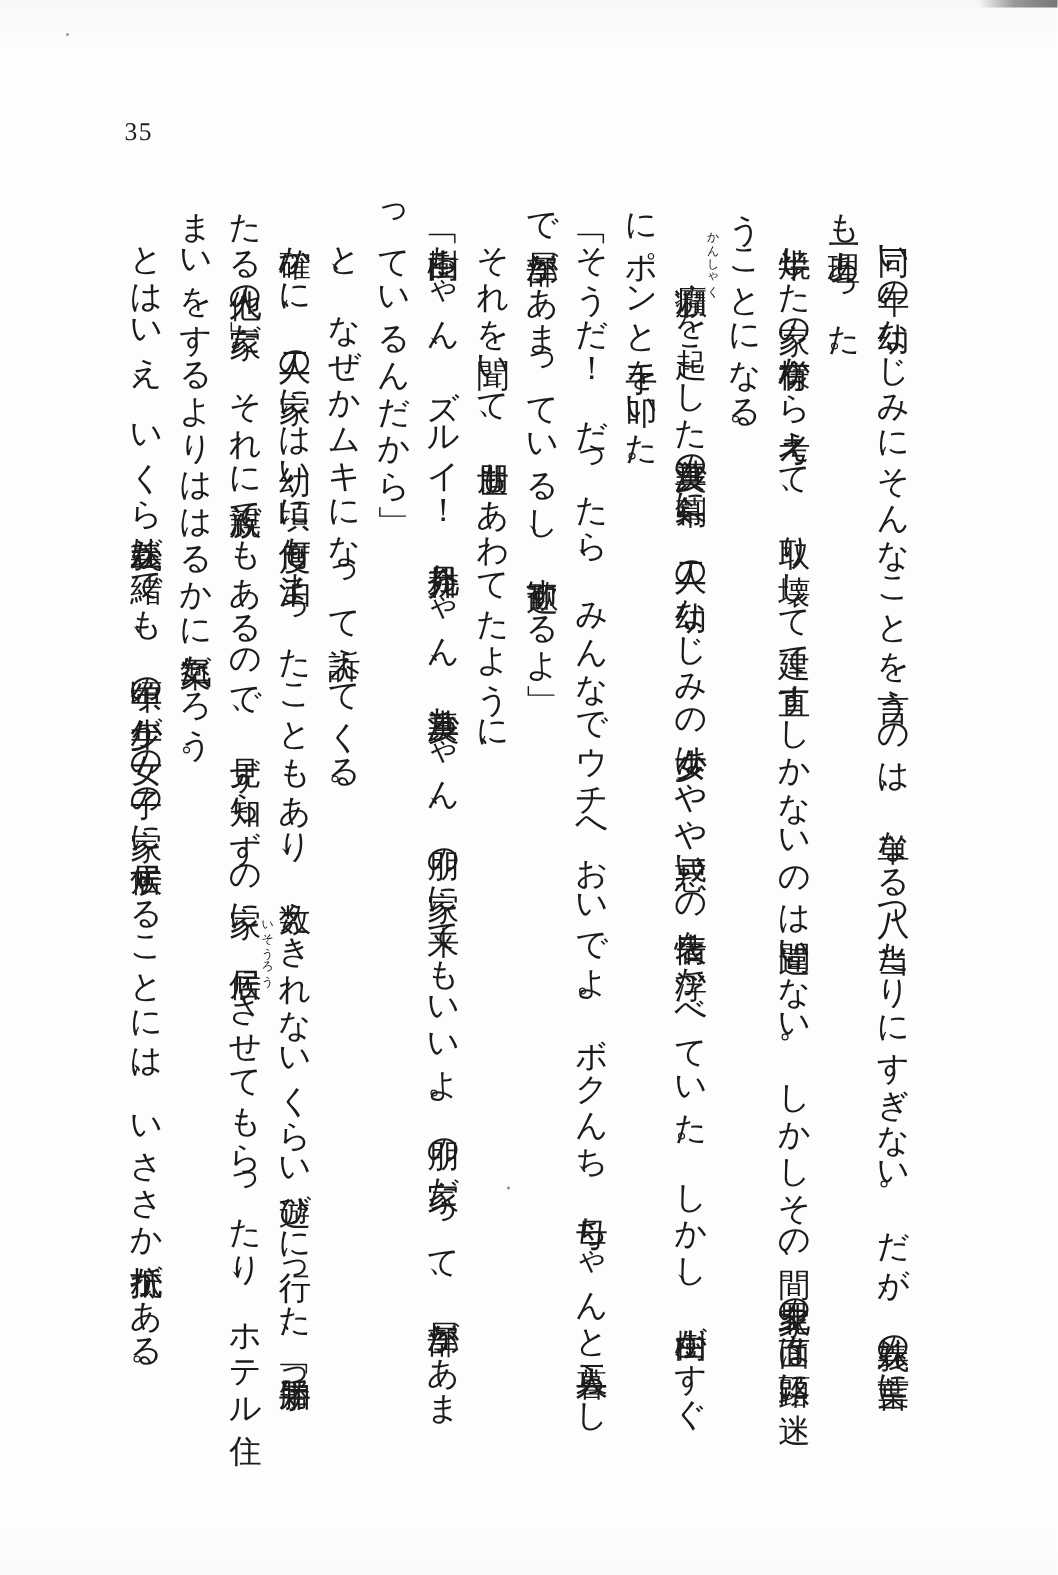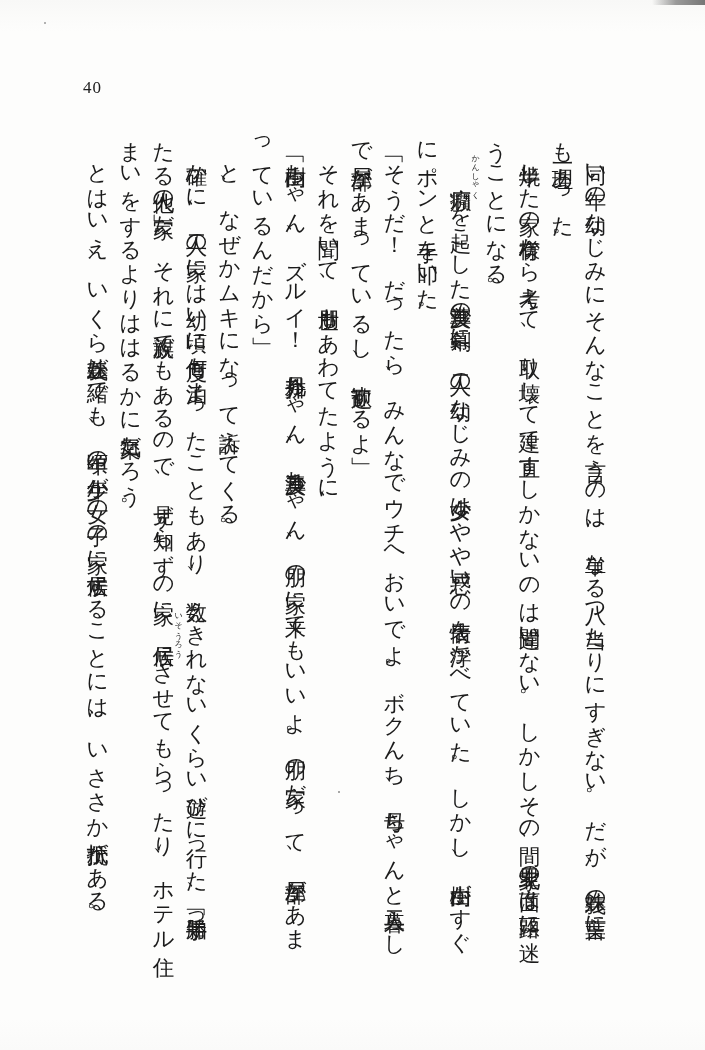--- a/index.html
+++ b/index.html
@@ -70,21 +70,21 @@
   .speck-1 { left: 44px; top: 22px; width: 2px; height: 2px; }
   .speck-2 { left: 338px; top: 791px; width: 2px; height: 2px; background: #8a8a8a; }
 </style>
 </head>
 <body>
 
 <div class="page">
   <div class="corner-artifact"></div>
   <div class="speck speck-1"></div>
   <div class="speck speck-2"></div>
-  <div class="page-number">40</div>
+  <div class="page-number">35</div>
   <div class="page-text">
       <p class="para">同い年の幼なじみにそんなことを言うのは、単なる八つ当たりにすぎない。だが、義妹の言葉にも一理あった。</p>
       <p class="para">半焼した家の有様から考えて、取り壊して建て直すしかないのは間違いない。しかしその間、北里家の面々は路頭に迷うことになる。</p>
       <p class="para"><ruby><span>癇癪</span><rt>かんしゃく</rt></ruby>を起こした真沙美の剣幕に、二人の幼なじみの少女はやや戸惑いの表情を浮かべていた。しかし、由樹がすぐにポンと手を叩いた。</p>
       <p class="para">「そうだ！　だったら、みんなでウチへおいでよ。ボクんち、母ちゃんと二人暮らしで部屋があまっているし、歓迎するよ」</p>
       <p class="para">それを聞いて、朋世もあわてたように、</p>
       <p class="para">「由樹ちゃん、ズルイ！　耕介兄ちゃん、真沙美ちゃん、朋の家に来てもいいよ。朋の家だって、部屋があまっているんだから」</p>
       <p class="para">と、なぜかムキになって訴えてくる。</p>
       <p class="para">確かに、二人の家には幼い頃に何度も泊まったこともあり、数えきれないくらい遊びに行った、「勝手知ったる他人の家」だ。それに親族でもあるので、見ず知らずの家に<ruby><span>居候</span><rt>いそうろう</rt></ruby>させてもらったり、ホテル住まいをするよりははるかに気楽だろう。</p>
       <p class="para">とはいえ、いくら義妹が一緒でも、年頃の少年が女の子の家に居候することには、いささか抵抗がある。</p>

